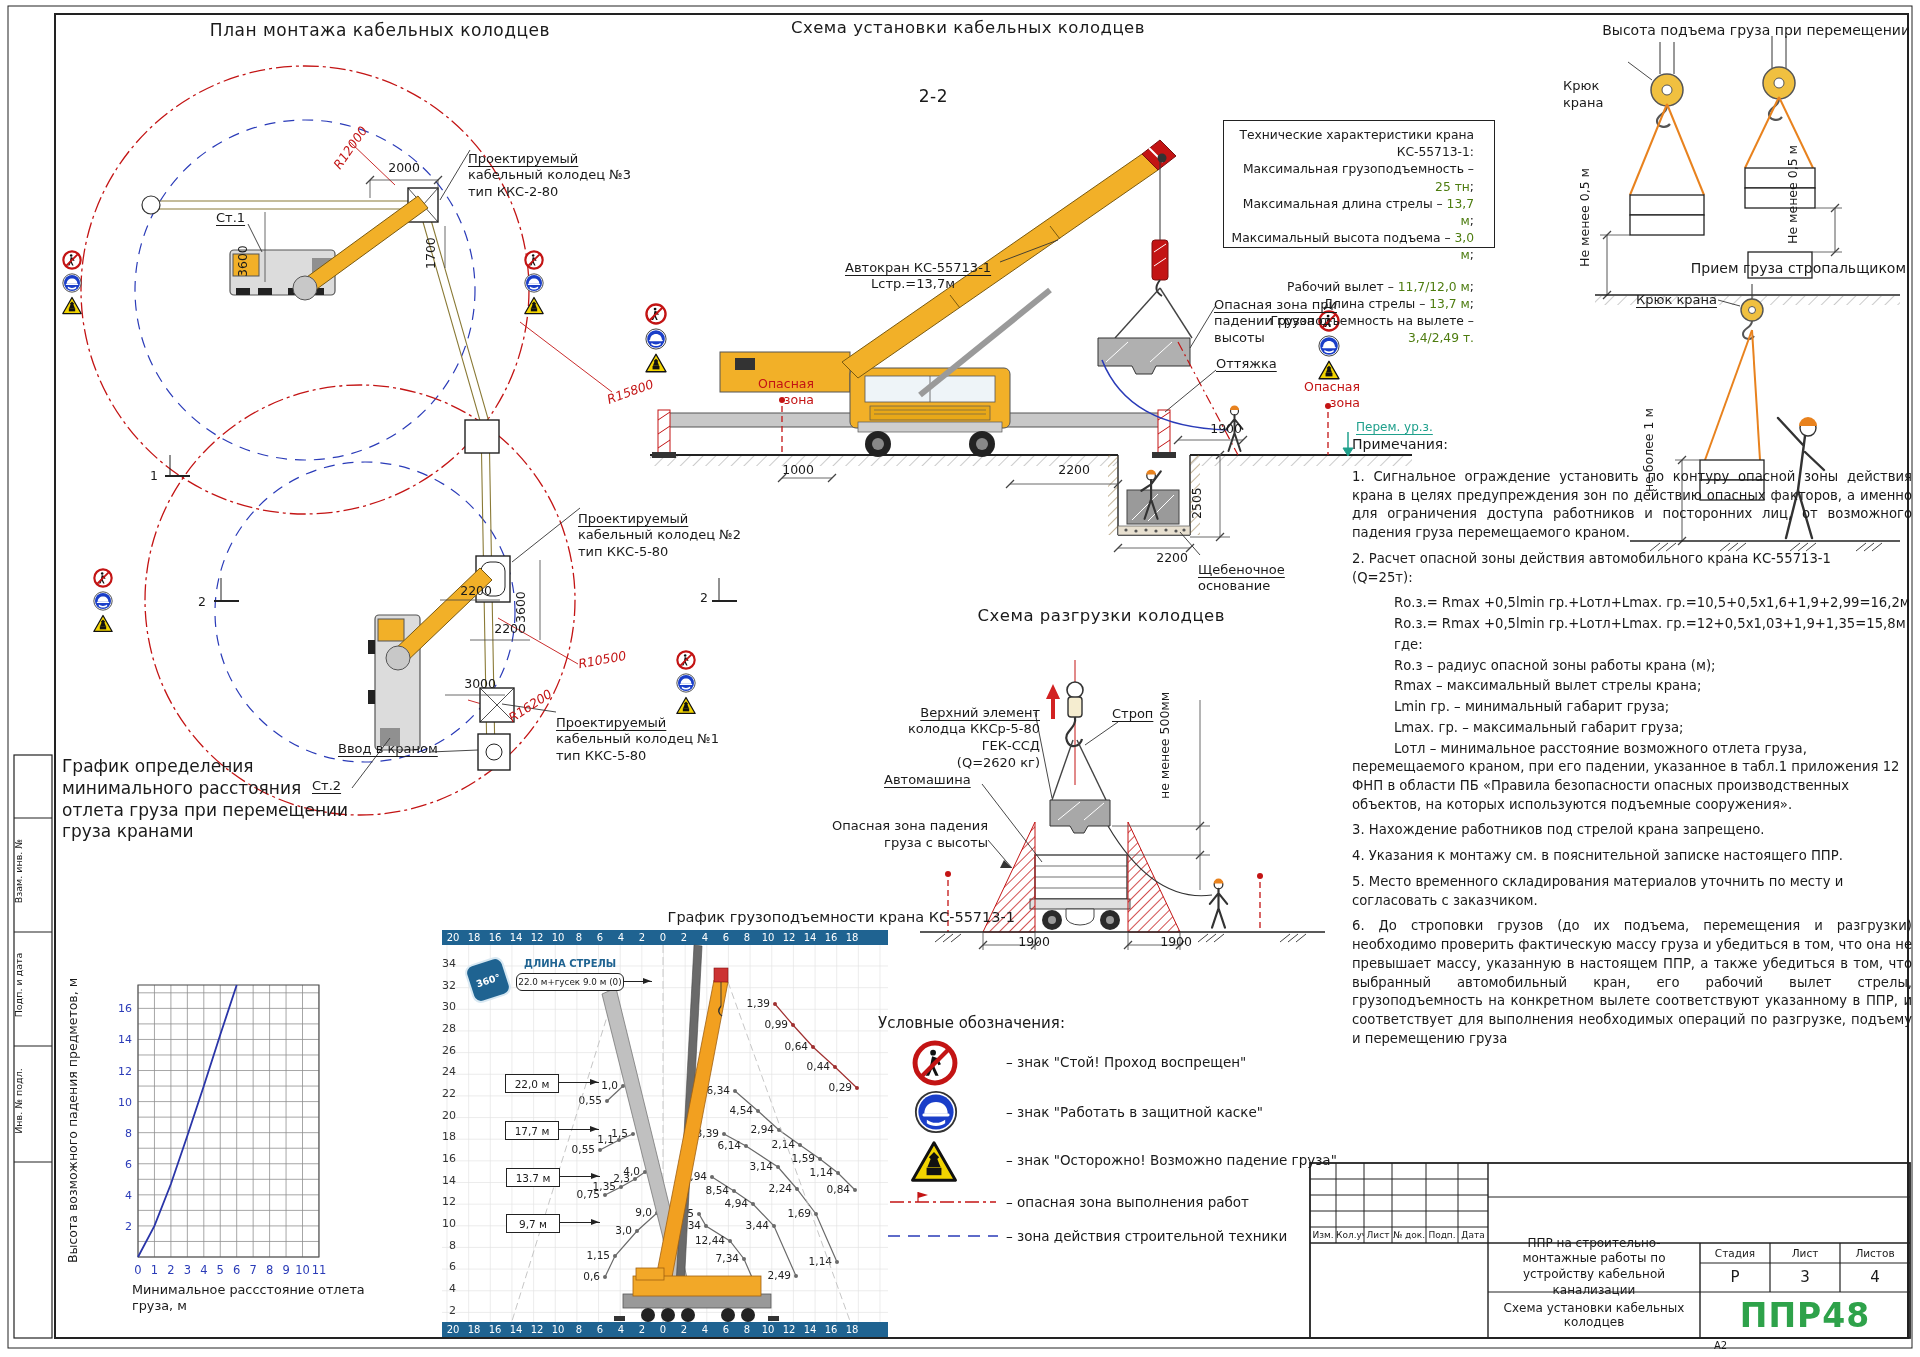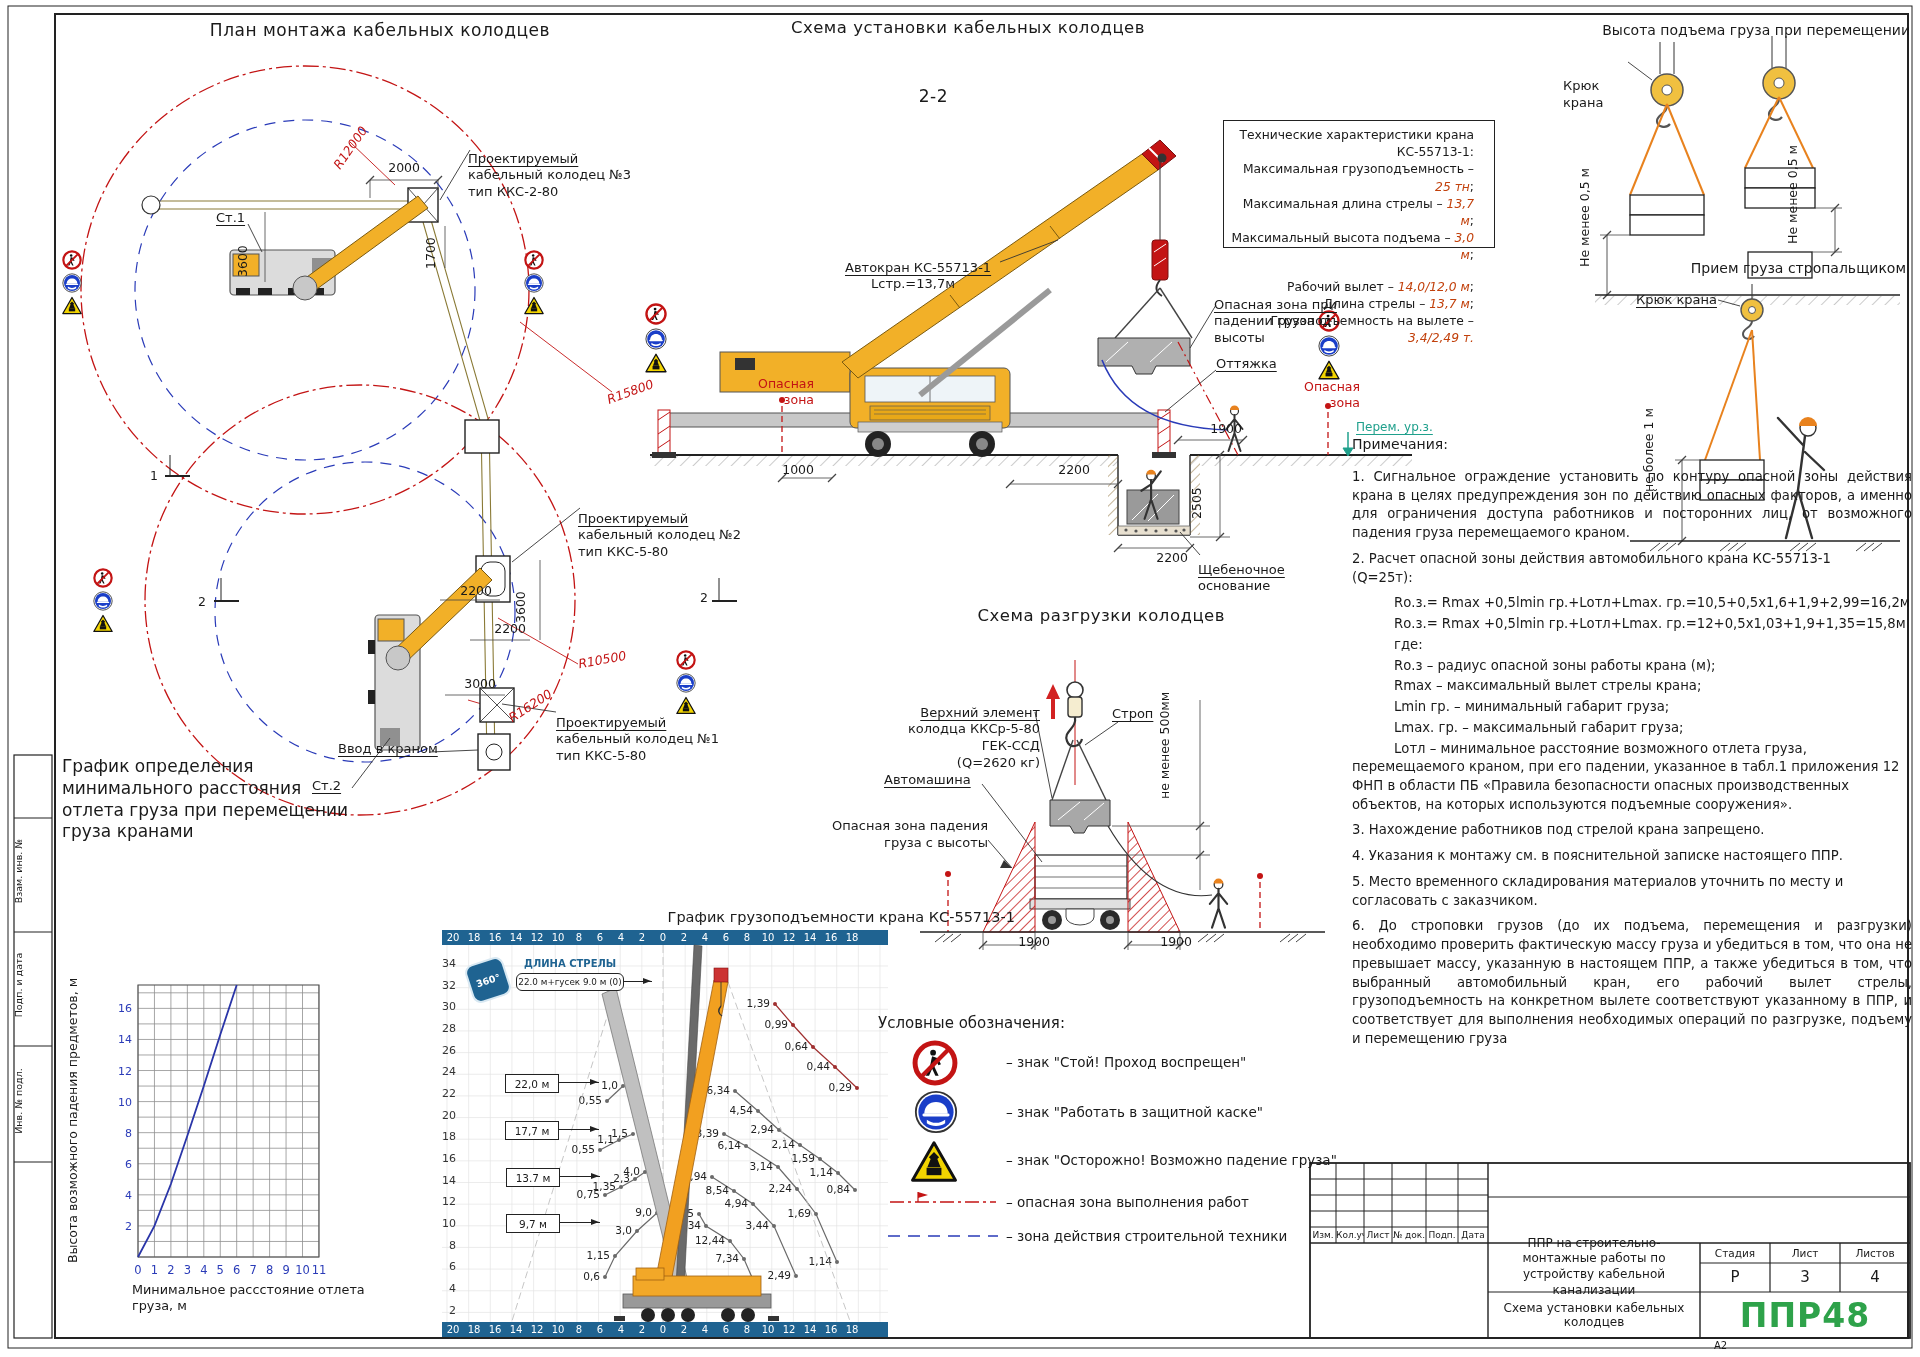--- a/index.html
+++ b/index.html
@@ -10,21 +10,21 @@
   .lbl .l1{display:block;}
   .c{text-align:right;}
   .u, .u1 .l1{text-decoration:underline;text-underline-offset:3px;}
   .red{color:#c31414;}
   .teal{color:#1fa08c;}
   .dim{position:absolute;font-size:12.5px;white-space:nowrap;}
   .vert{position:absolute;font-size:12.5px;white-space:nowrap;transform:rotate(-90deg);transform-origin:0 100%;}
   .ttl{position:absolute;font-size:17px;letter-spacing:.5px;}
   .ttl2{position:absolute;font-size:16.5px;letter-spacing:.5px;}
   .specbox{position:absolute;left:1223px;top:120px;width:272px;height:128px;border:1.4px solid #222;font-size:12.3px;text-align:right;padding:6px 20px 0 4px;box-sizing:border-box;line-height:1.4;}
-  .specbox .v{color:#c2410c;font-style:italic;}
+  .specbox .v{color:#4d7c0f;}
   .specbox .gap{margin-top:14px;}
   .note{position:relative;font-size:13.2px;line-height:1.42;margin:0 0 7px 0;}
   .note.ind{margin-left:42px;margin-bottom:2px;}
   .note.hang{text-indent:42px;}
   .note.j{text-align:justify;}
   .legend-txt{position:absolute;font-size:13.5px;white-space:nowrap;}
   .tb-txt{position:absolute;font-size:9px;text-align:center;overflow:hidden;}
   .tb-cell{position:absolute;display:flex;align-items:center;justify-content:center;text-align:center;}
   .logo{position:absolute;font-size:33px;font-weight:bold;color:#2ea24a;letter-spacing:1px;display:flex;align-items:center;justify-content:center;}
   .badge360{position:absolute;left:468px;top:960px;width:36px;height:36px;background:#1f6391;border-radius:9px;border:2px solid #d8e8f2;color:#fff;font-size:9.5px;font-weight:bold;display:flex;align-items:center;justify-content:center;transform:rotate(-18deg);}
@@ -813,21 +813,21 @@
 <div class="ttl2 c" style="left:765px;top:18px;width:380px;">Схема установки кабельных колодцев</div>
 <div class="ttl c" style="left:878px;top:86px;width:70px;">2-2</div>
 <div class="lbl" style="left:845px;top:243px;width:170px;">
   <span class="l1 u">Автокран КС-55713-1</span><span style="margin-left:26px;">Lстр.=13,7м</span>
 </div>
 <div class="specbox">
   <div><span>Технические характеристики крана КС-55713-1:</span><span class="v"></span><span></span></div>
   <div><span>Максимальная грузоподъемность – </span><span class="v">25 тн</span><span>;</span></div>
   <div><span>Максимальная длина стрелы – </span><span class="v">13,7 м</span><span>;</span></div>
   <div><span>Максимальный высота подъема – </span><span class="v">3,0 м</span><span>;</span></div>
-  <div class="gap"><span>Рабочий вылет – </span><span class="v">14,0/12,0 м</span><span>;</span></div>
+  <div class="gap"><span>Рабочий вылет – </span><span class="v">11,7/12,0 м</span><span>;</span></div>
   <div><span>Длина стрелы – </span><span class="v">13,7 м</span><span>;</span></div>
   <div><span>Грузоподъемность на вылете – </span><span class="v">3,4/2,49 т.</span><span></span></div>
 </div>
 <div class="lbl red c" style="left:752px;top:376px;width:62px;font-size:12.5px;">Опасная
 зона</div>
 <div class="lbl red c" style="left:1298px;top:379px;width:62px;font-size:12.5px;">Опасная
 зона</div>
 <div class="lbl u1" style="left:1214px;top:280px;width:145px;">
   <span class="l1">Опасная зона при</span><span>падении груза с
 высоты</span>

